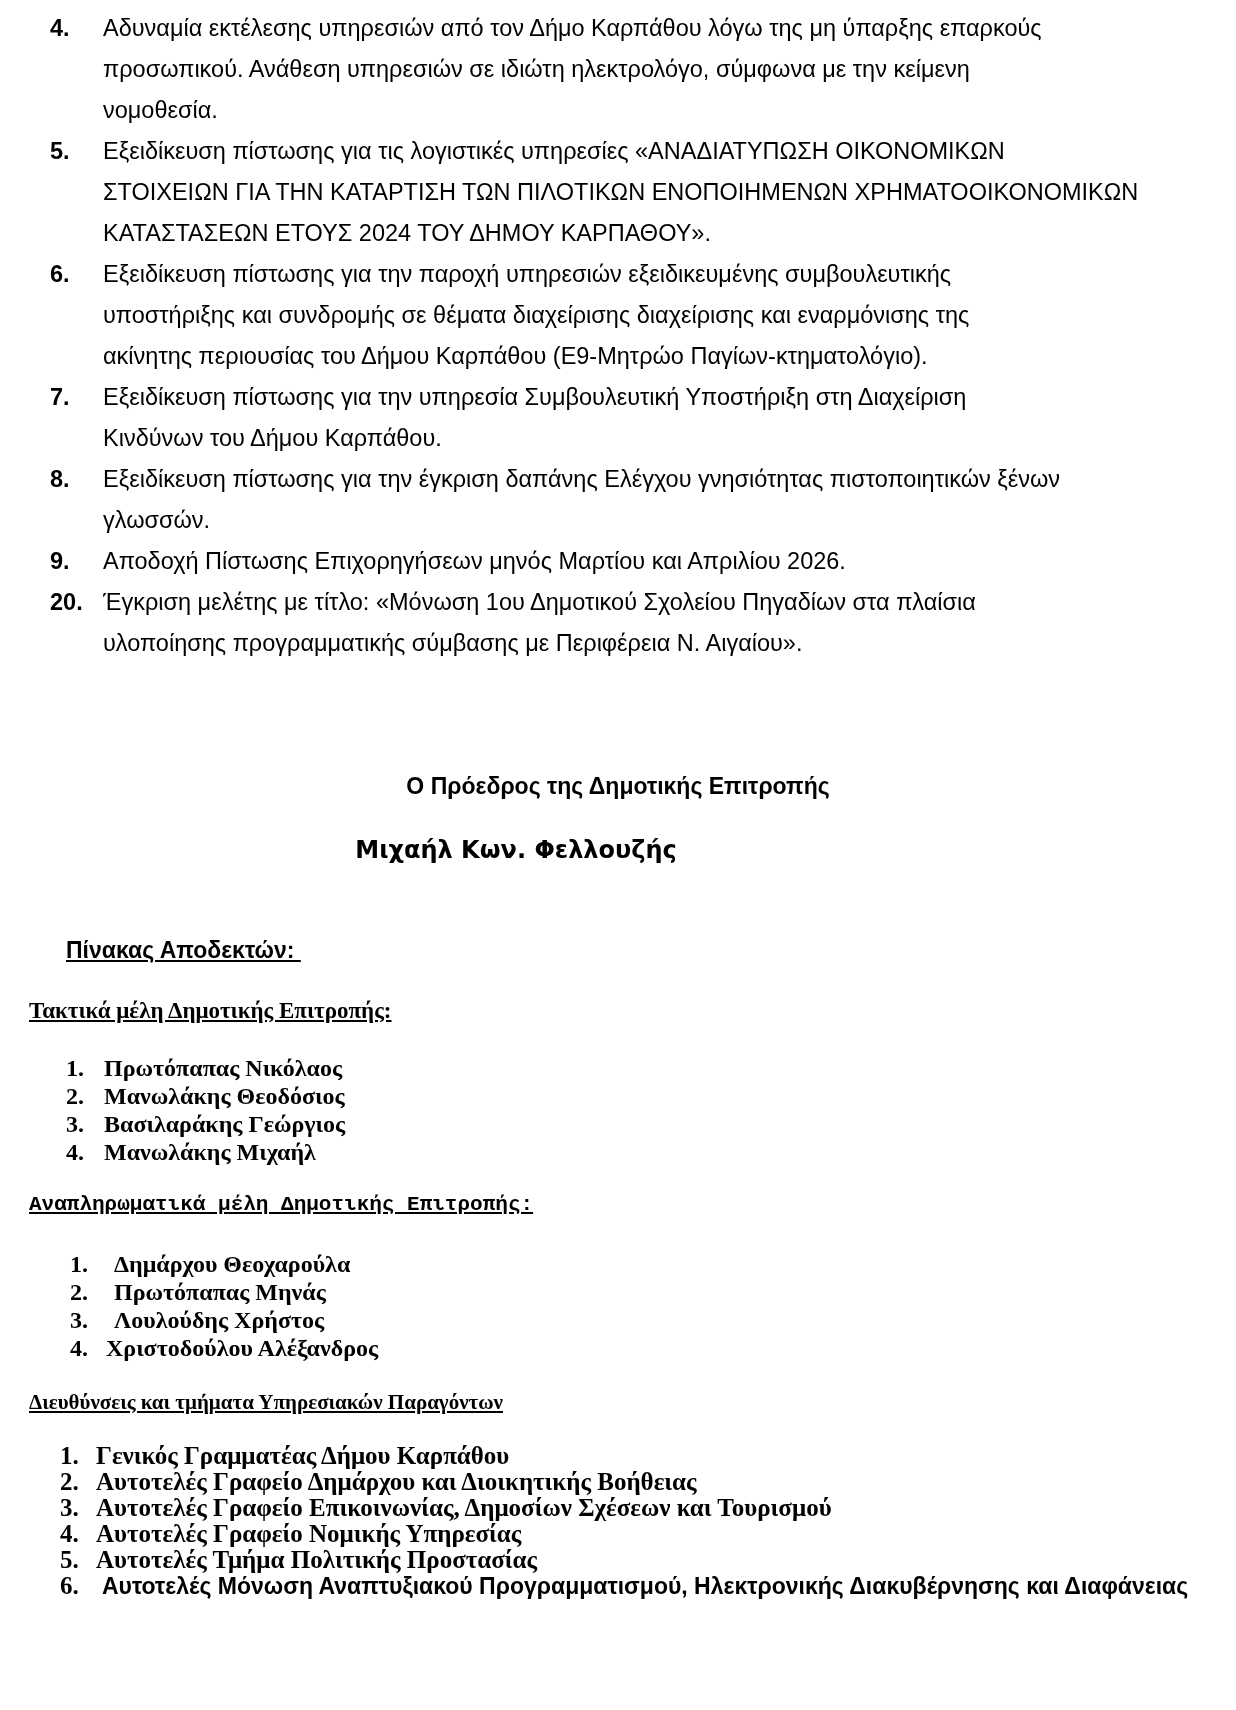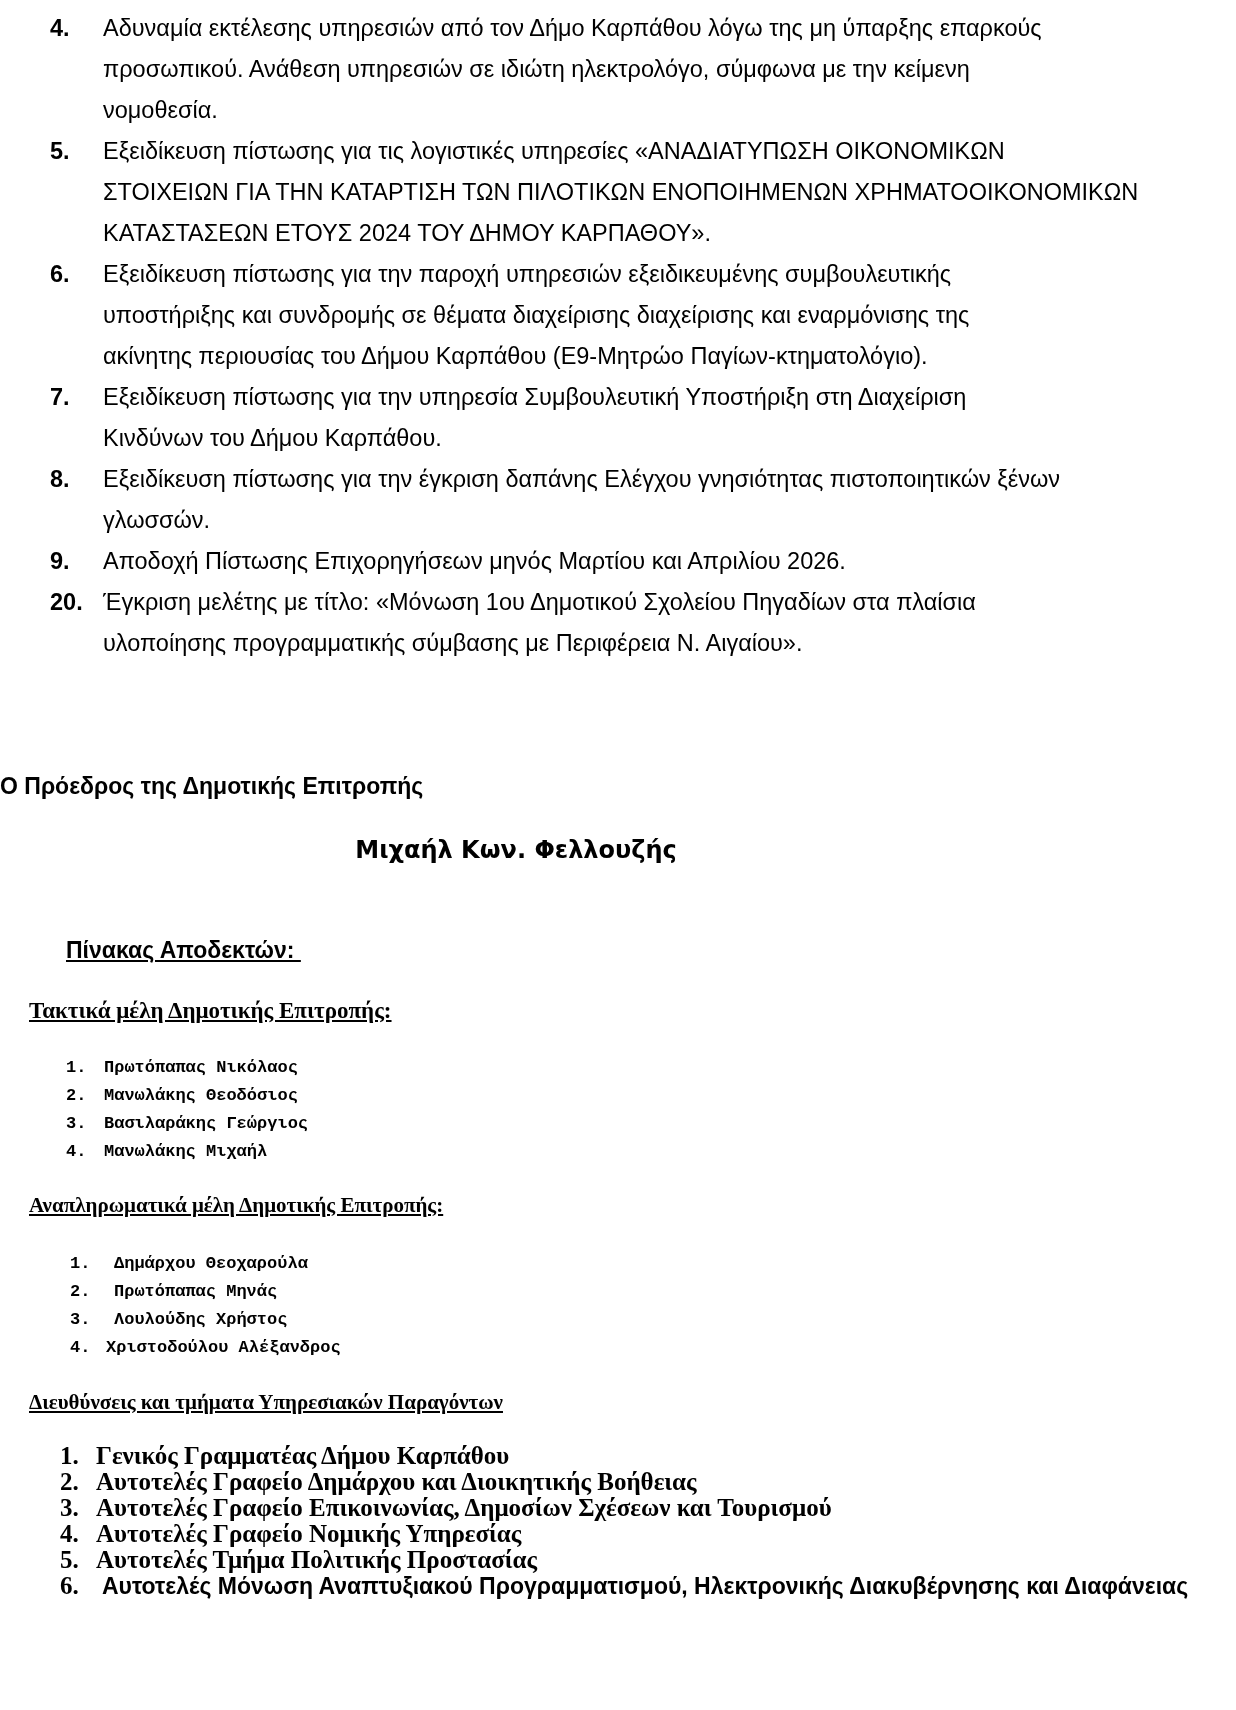--- a/index.html
+++ b/index.html
@@ -8,36 +8,36 @@
 
   
   .agenda { position: absolute; left: 50px; top: 8px; width: 1160px;
             font-family: "Liberation Sans", sans-serif; font-size: 23.5px; line-height: 41px; }
   .agenda-item { position: relative; padding-left: 40px; }
   .agenda-num { position: absolute; left: 0; top: 0; font-weight: bold; }
   .agenda-text { display: block; margin-left: 13px; }
   .line { display: block; white-space: nowrap; }
 
   
-  .sig-title { position: absolute; left: 0; width: 1236px; top: 773px; text-align: left;
+  .sig-title { position: absolute; left: 0; width: 1236px; top: 773px; text-align: center;
                font-family: "Liberation Sans", sans-serif; font-weight: bold; font-size: 23px; }
   .sig-name { position: absolute; left: 0; width: 1032px; top: 836px; text-align: center;
               font-family: "DejaVu Sans", sans-serif; font-weight: bold; font-size: 24px; }
 
   
   .rec-heading { position: absolute; left: 66px; top: 937px;
                  font-family: "Liberation Sans", sans-serif; font-weight: bold; font-size: 23px;
                  text-decoration: underline; white-space: pre; }
   .sec-heading { position: absolute; left: 29px; font-family: Liberation Serif, serif;
                  font-weight: bold; font-size: 23px; text-decoration: underline; white-space: nowrap; }
-  .sec-heading.dejavu { font-family: Liberation Serif, serif; font-size: 21px; text-align: center; }
+  .sec-heading.dejavu { font-family: Liberation Mono, monospace; font-size: 21px; text-align: center; }
   .sec-heading.serif { font-family: Liberation Serif, serif; font-size: 21px; }
 
-  .names { position: absolute; font-family: Liberation Mono, monospace; font-weight: bold;
-           font-size: 17px; line-height: 28px; }
+  .names { position: absolute; font-family: Liberation Serif, serif; font-weight: bold;
+           font-size: 24px; line-height: 28px; }
   .names .row { position: relative; white-space: nowrap; }
   .names .n { display: inline-block; }
 
   .depts { position: absolute; left: 60px; top: 1443px; width: 1160px;
            font-family: "Liberation Serif", serif; font-weight: bold; font-size: 25px; line-height: 26px; }
   .depts .row { position: relative; padding-left: 36px; white-space: nowrap; }
   .depts .n { position: absolute; left: 0; top: 0; }
   .depts .row.sans .t { font-family: "Liberation Sans", sans-serif; font-size: 23px; padding-left: 6px; white-space: normal; display: block; }
 </style>
 </head>

